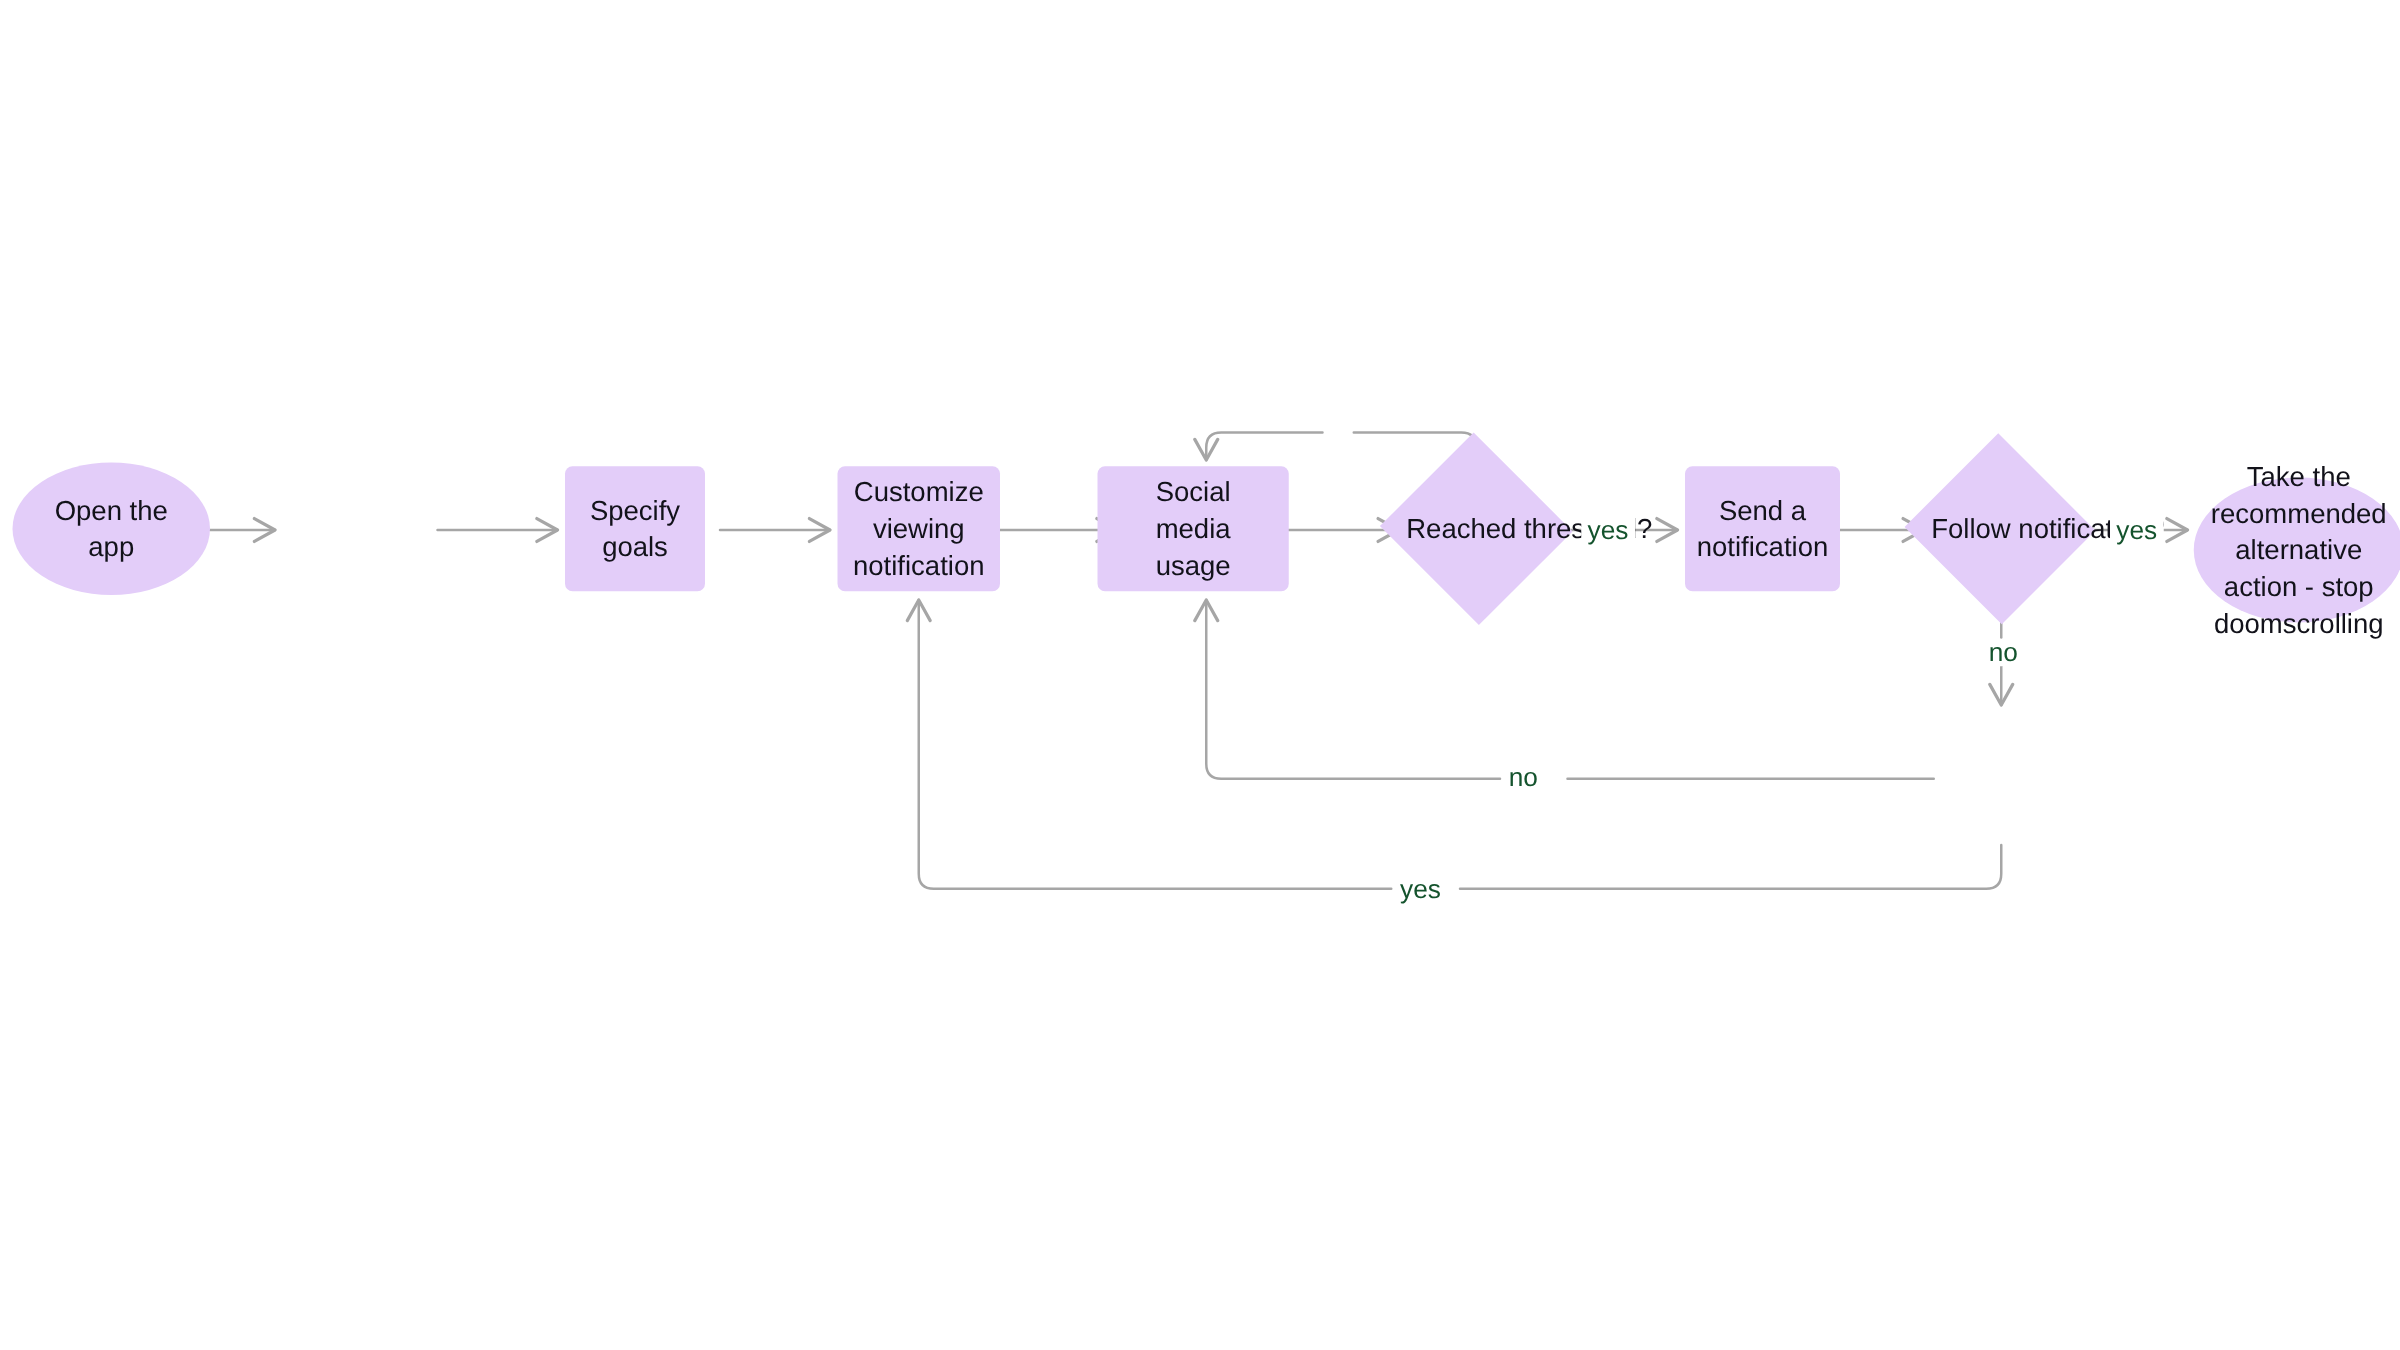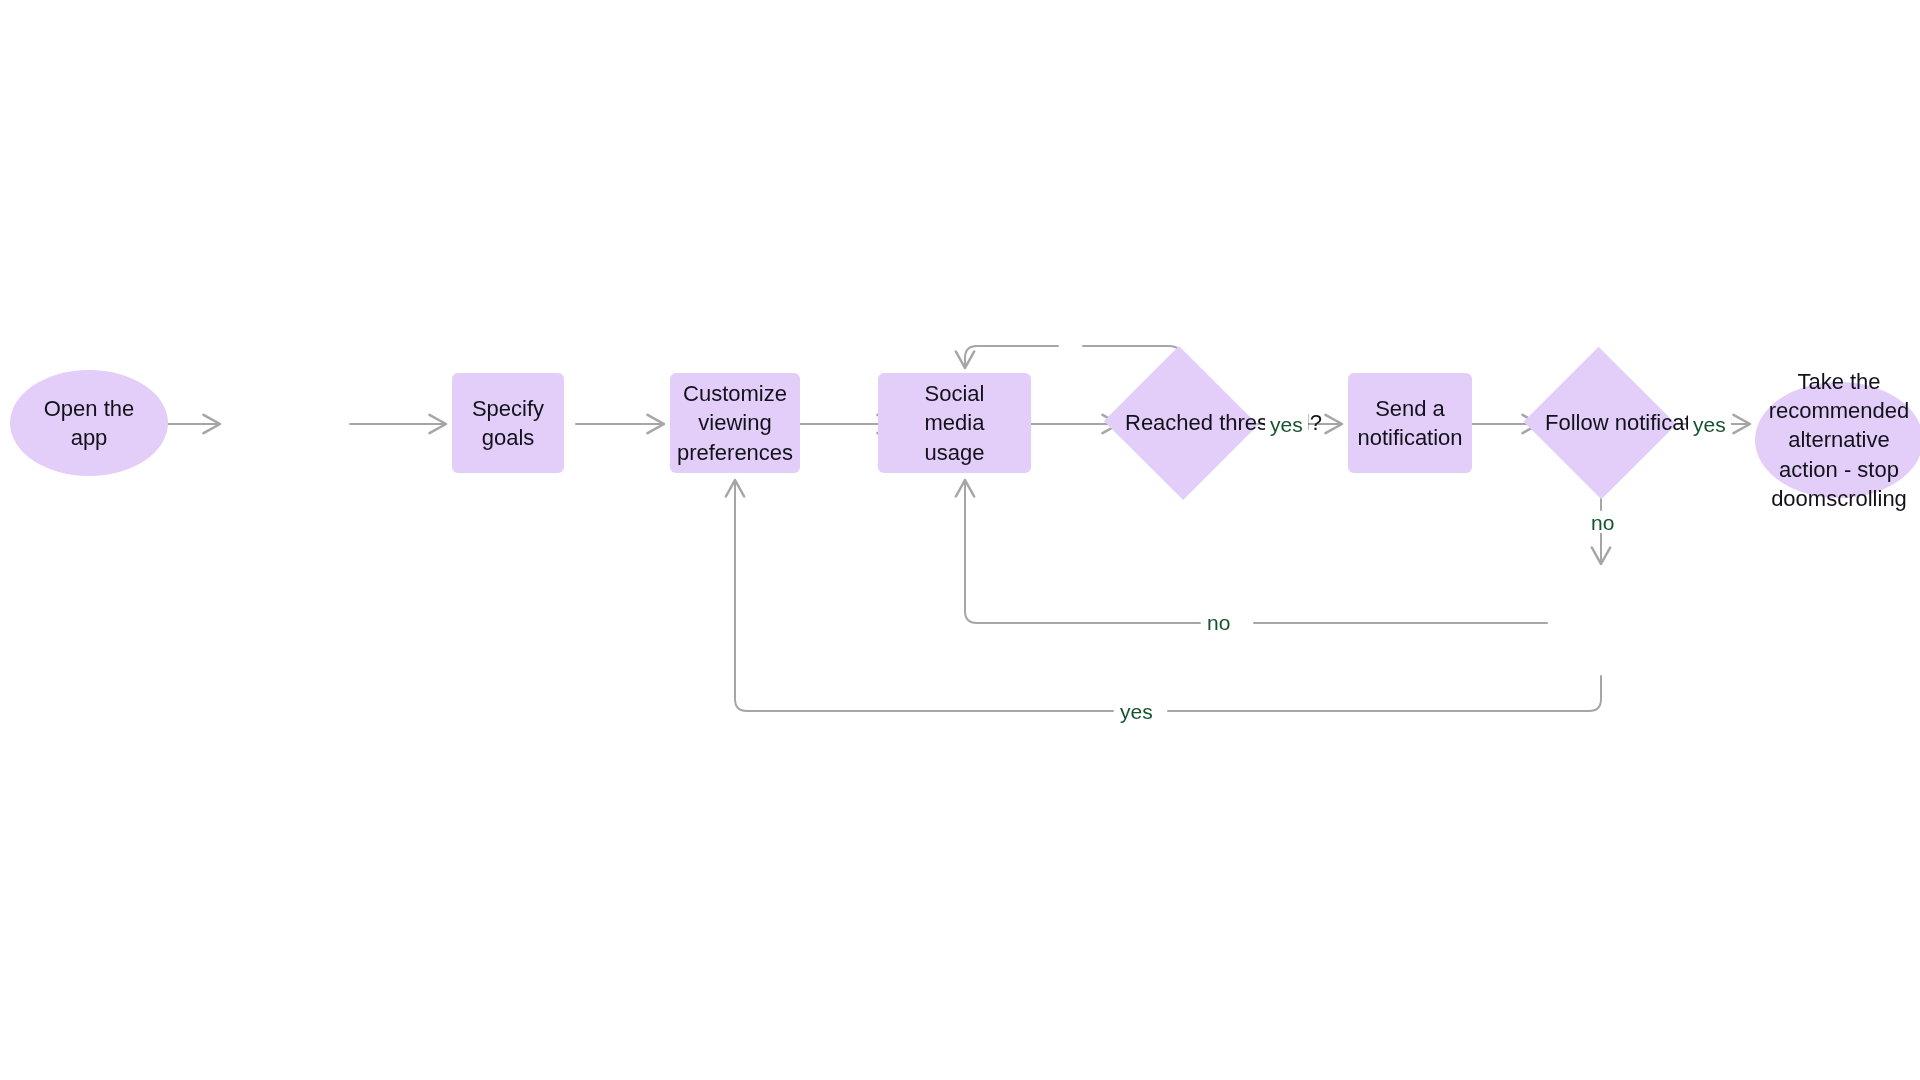--- a/index.html
+++ b/index.html
@@ -145,21 +145,21 @@
 
 
   <div class="node shape-rect" style="left:452px; top:373px; width:112px; height:100px;">
     <span class="label">Specify
 goals</span>
   </div>
 
   <div class="node shape-rect" style="left:670px; top:373px; width:130px; height:100px;">
     <span class="label">Customize
 viewing
-preferences</span>
+notification</span>
   </div>
 
   <div class="node shape-rect" style="left:878px; top:373px; width:153px; height:100px;text-align:center;">
     <span class="label">Social
 media
 usage</span>
   </div>
 
   <div class="node shape-diamond" style="left:1125px; top:370px; width:112px; height:106px;">
     <span class="dia-bg"></span>

